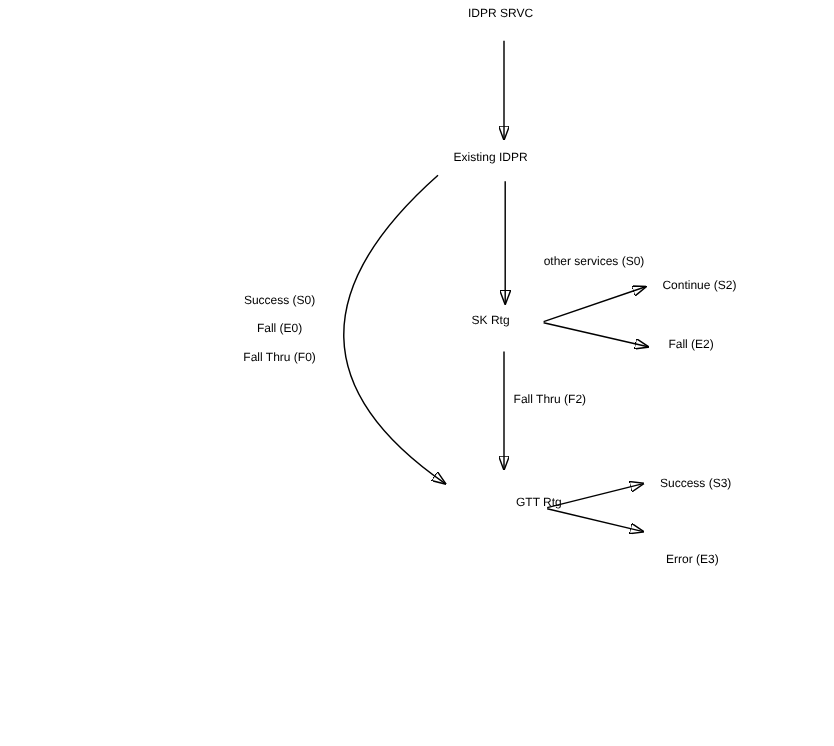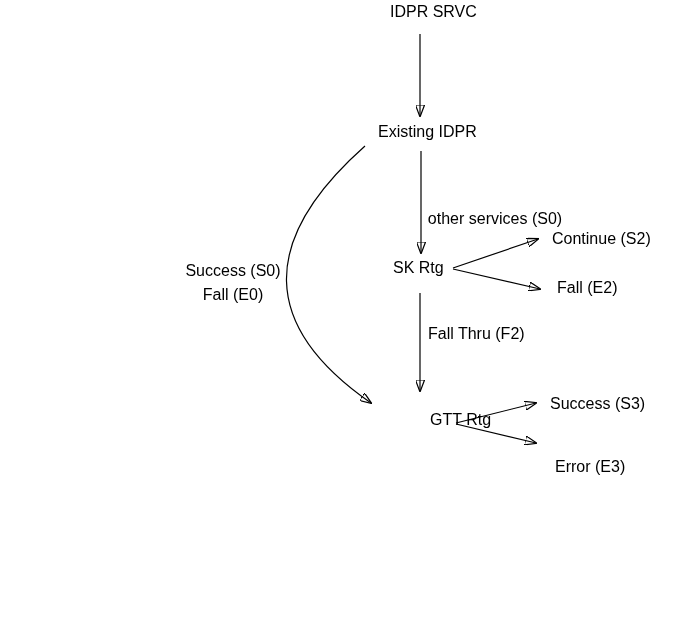--- a/index.html
+++ b/index.html
@@ -6,38 +6,37 @@
     margin: 0;
     padding: 0;
     background: #ffffff;
   }
   .canvas {
     position: relative;
     width: 695px;
     height: 622px;
     background: #ffffff;
     font-family: "Liberation Sans", sans-serif;
-    font-size: 16px;
+    font-size: 10px;
     color: #000000;
     overflow: hidden;
   }
   .lbl {
     position: absolute;
     white-space: nowrap;
     line-height: 16px;
   }
   .lbl.center { text-align: center; }
   .edge-note { line-height: 16px; }
   .curve-labels {
     position: absolute;
     left: 183px;
     top: 239px;
     width: 100px;
     text-align: center;
-    margin-top: 20px;
   }
   .curve-labels .lbl-line {
     display: block;
     line-height: 24px;
     white-space: nowrap;
   }
   svg.wires {
     position: absolute;
     left: 0;
     top: 0;
@@ -89,15 +88,16 @@
 
   <div class="lbl" style="left:428px; top:326px;">Fall Thru  (F2)</div>
 
   <div class="lbl" style="left:550px; top:396px;">Success (S3)</div>
 
   <div class="lbl" style="left:555px; top:459px;">Error  (E3)</div>
 
   <div class="curve-labels">
     <span class="lbl-line">Success (S0)</span>
     <span class="lbl-line">Fall  (E0)</span>
+    <span class="lbl-line">Fall Thru  (F0)</span>
   </div>
 
 </div>
 
 </body></html>

